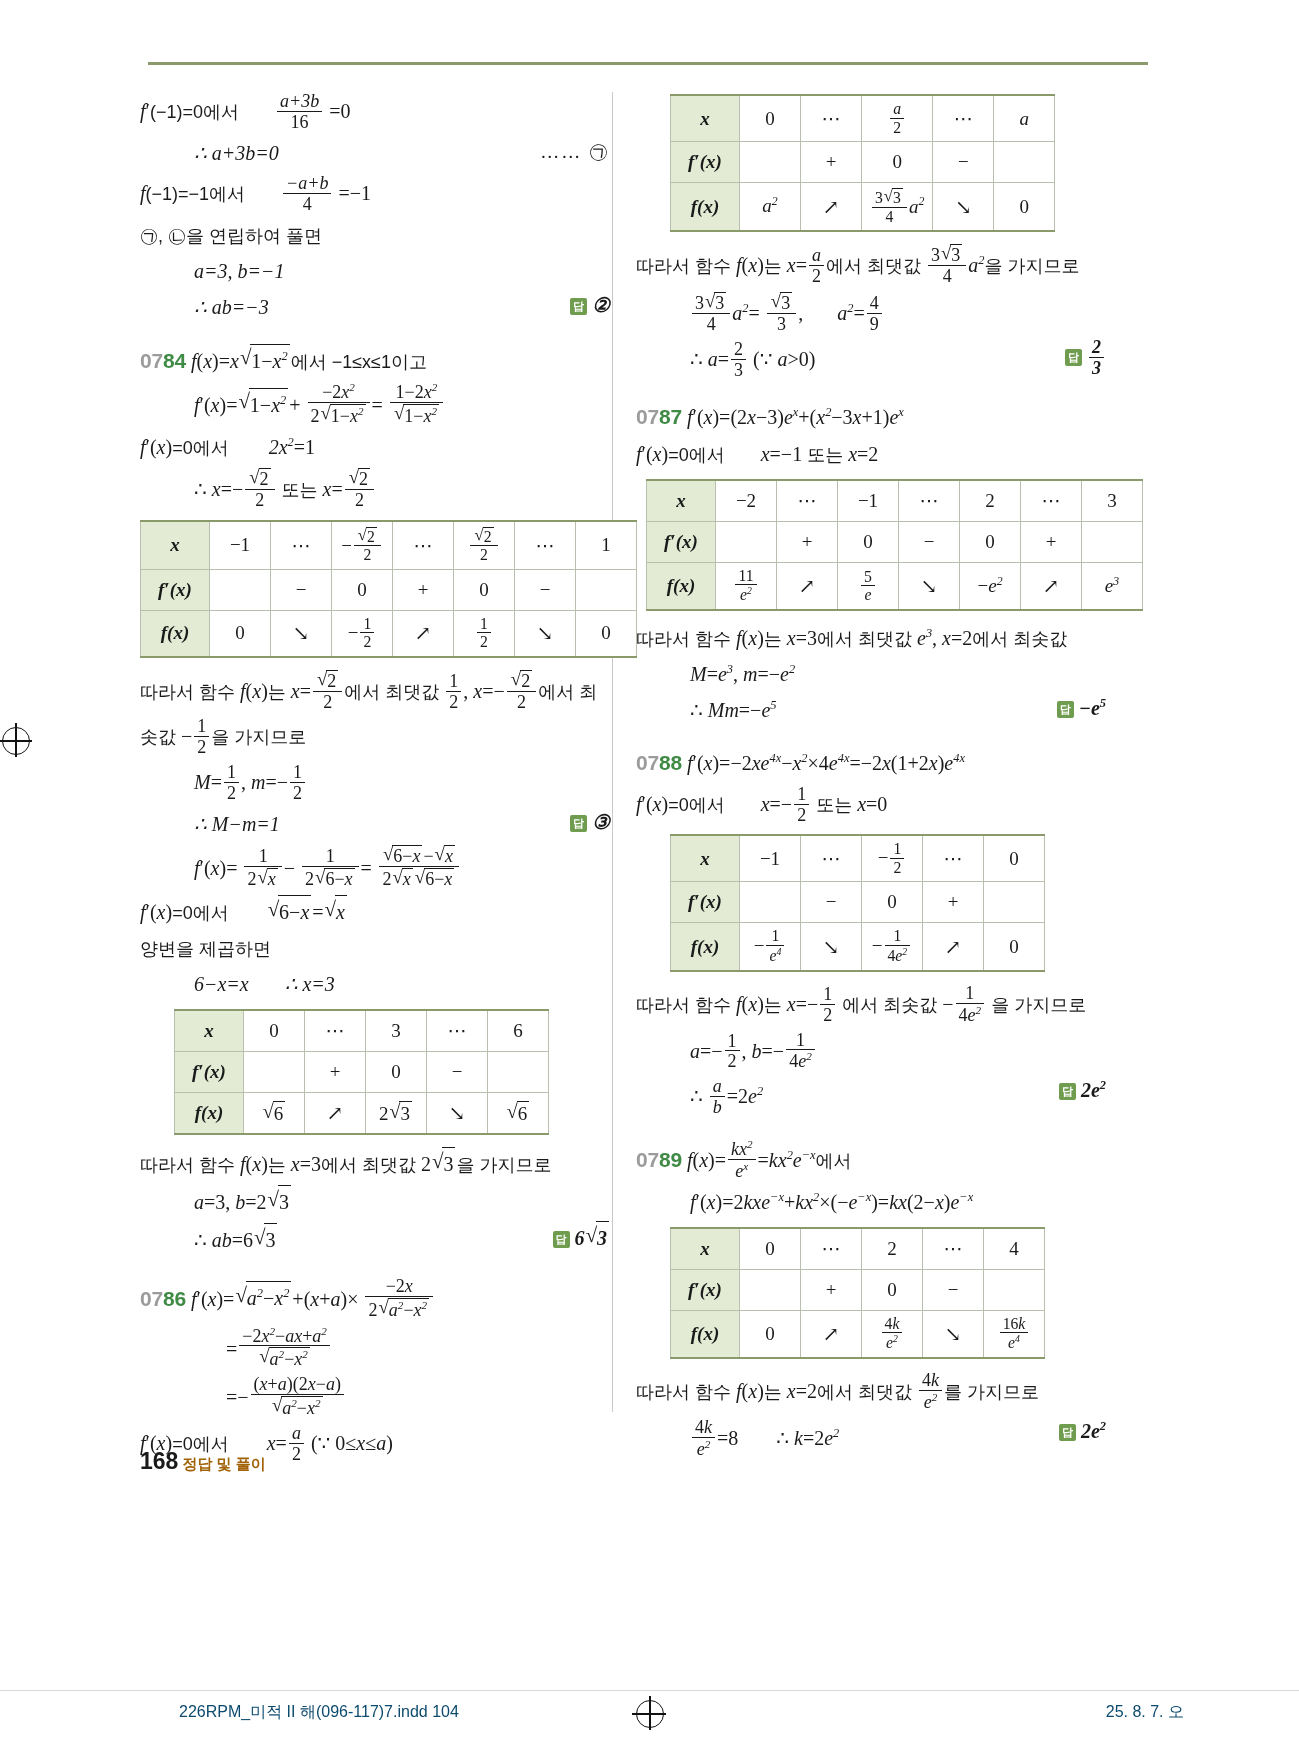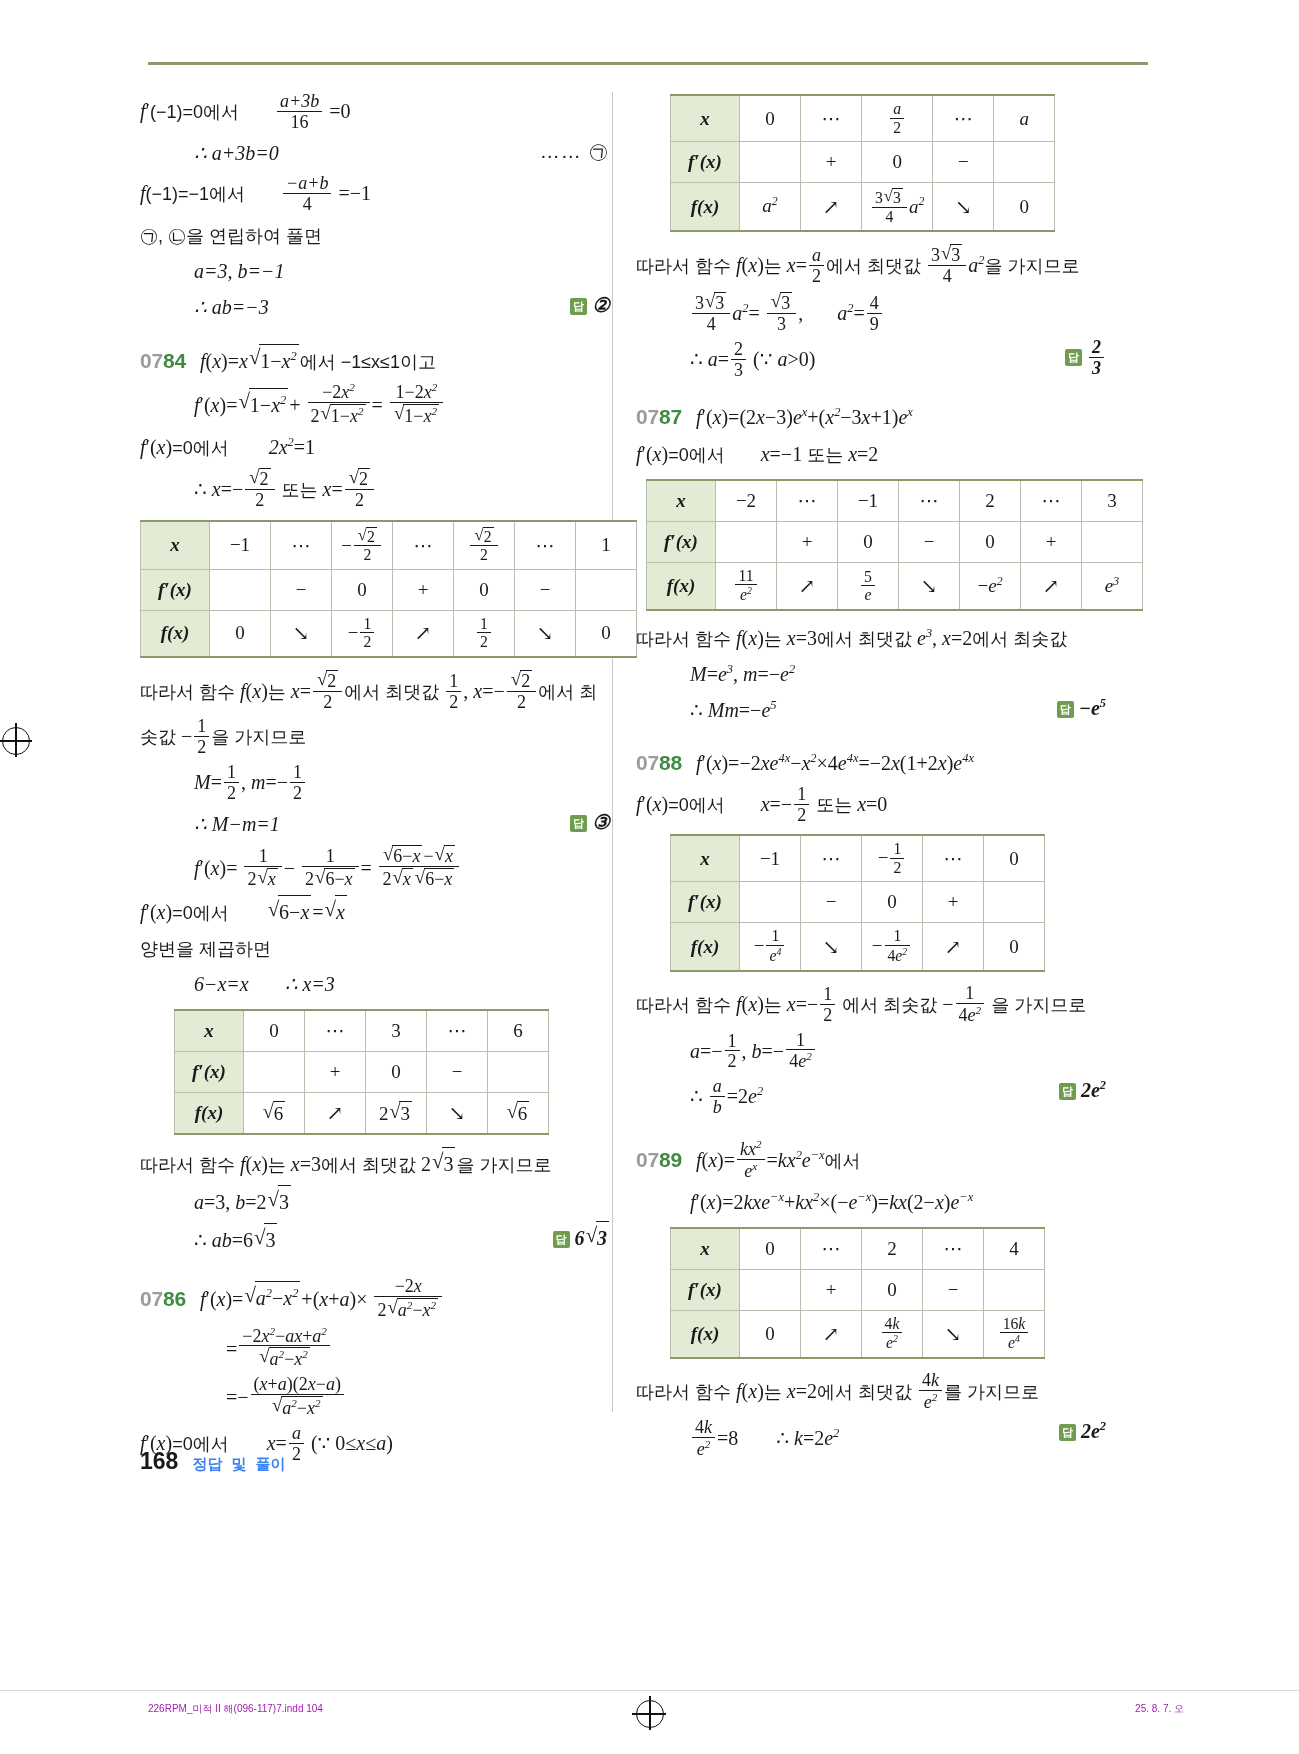--- a/index.html
+++ b/index.html
@@ -38,21 +38,21 @@
   
   .rad{display:inline-block;position:relative;padding-left:.52em;margin:0 1px;}
   .rad::before{content:"\221A";position:absolute;left:0;top:-0.06em;font-size:1.05em;}
   .rad .bar{display:inline-block;border-top:1.3px solid #1a1a1a;padding:1px 2px 0 1px;}
 
   
   .qnum{font-family:"Liberation Sans","DejaVu Sans",sans-serif;font-weight:bold;font-size:21px;letter-spacing:-0.2px;}
   .qnum .g{color:#9b9b9b;}
   .qnum .v{color:#3f8a45;}
   .qline{margin-top:22px;}
-  .qline .qbody{display:inline-block;vertical-align:baseline;margin-left:9px;}
+  .qline .qbody{display:inline-block;vertical-align:baseline;}
   .ans{position:absolute;right:0;white-space:nowrap;font-size:20px;font-weight:bold;}
   .ans .tag{display:inline-block;width:17px;height:17px;line-height:17px;text-align:center;
     background:#6f9c4e;color:#fff;font-size:11px;font-family:"Liberation Sans",sans-serif;
     font-weight:bold;border-radius:2px;vertical-align:2px;margin-right:5px;}
   .ans .val{font-style:italic;}
 
   
   .leader{position:absolute;right:0;font-size:19px;letter-spacing:2px;}
 
   
@@ -61,24 +61,24 @@
     padding:5px 8px;min-width:44px;height:30px;background:#ffffff;}
   table.vt td.hd{background:#e3ebd5;font-weight:bold;font-style:italic;min-width:52px;}
   table.vt tr:first-child td{border-top:2px solid #8a9a6b;}
   table.vt tr:last-child td{border-bottom:2px solid #8a9a6b;}
   table.vt td.blank{background:#ffffff;}
   .arr{font-size:20px;display:inline-block;}
 
   
   .pagefoot{position:absolute;left:140px;top:1448px;white-space:nowrap;}
   .pagefoot .pn{font-family:"Liberation Sans","DejaVu Sans",sans-serif;font-weight:bold;font-size:23px;color:#1a1a1a;}
-  .pagefoot .pl{font-family:Liberation Mono, monospace;font-weight:bold;font-size:15px;margin-left:10px;color:#3b82f6;}
+  .pagefoot .pl{font-family:Liberation Sans, sans-serif;font-weight:bold;font-size:15px;color:#a16207;}
 
   .printbar{position:absolute;left:0;top:1690px;width:1299px;height:1px;background:#d8d8d8;}
-  .printinfo{position:absolute;top:1702px;font-family:"Liberation Sans","DejaVu Sans",sans-serif;font-size:10px;color:#a21caf;white-space:nowrap;}
+  .printinfo{position:absolute;top:1702px;font-family:"Liberation Sans","DejaVu Sans",sans-serif;font-size:16px;color:#0c4a6e;white-space:nowrap;margin-left:31px;}
   .printinfo.l{left:148px;}
   .printinfo.r{right:115px;text-align:right;}
 
   
   .regmark{position:absolute;width:26px;height:26px;border-radius:50%;
     border:1.4px solid #111;}
   .regmark::before,.regmark::after{content:"";position:absolute;background:#111;}
   .regmark::before{left:50%;top:-5px;width:1.4px;height:34px;margin-left:-0.7px;}
   .regmark::after{top:50%;left:-5px;height:1.4px;width:34px;margin-top:-0.7px;}
   .rm-left{left:2px;top:727px;}

